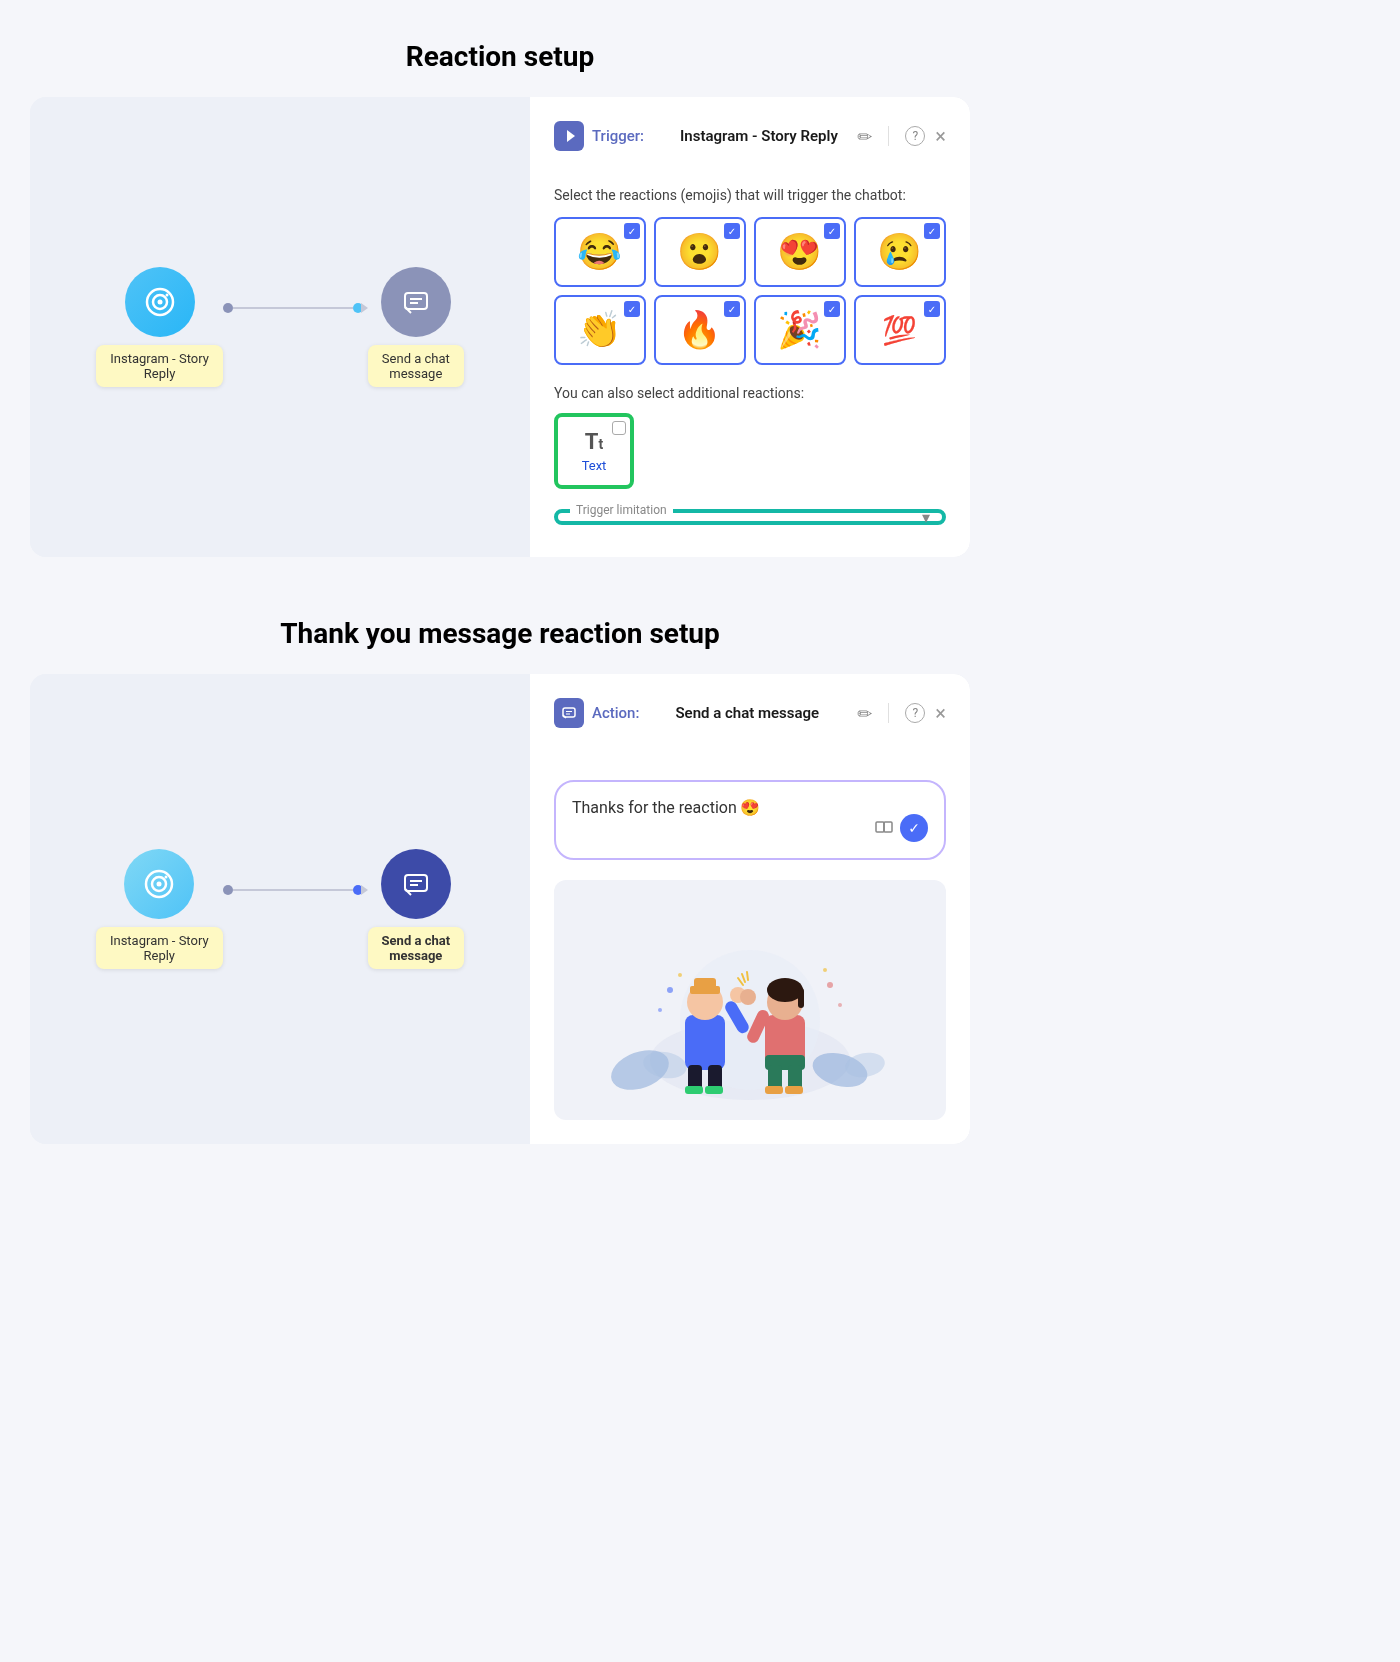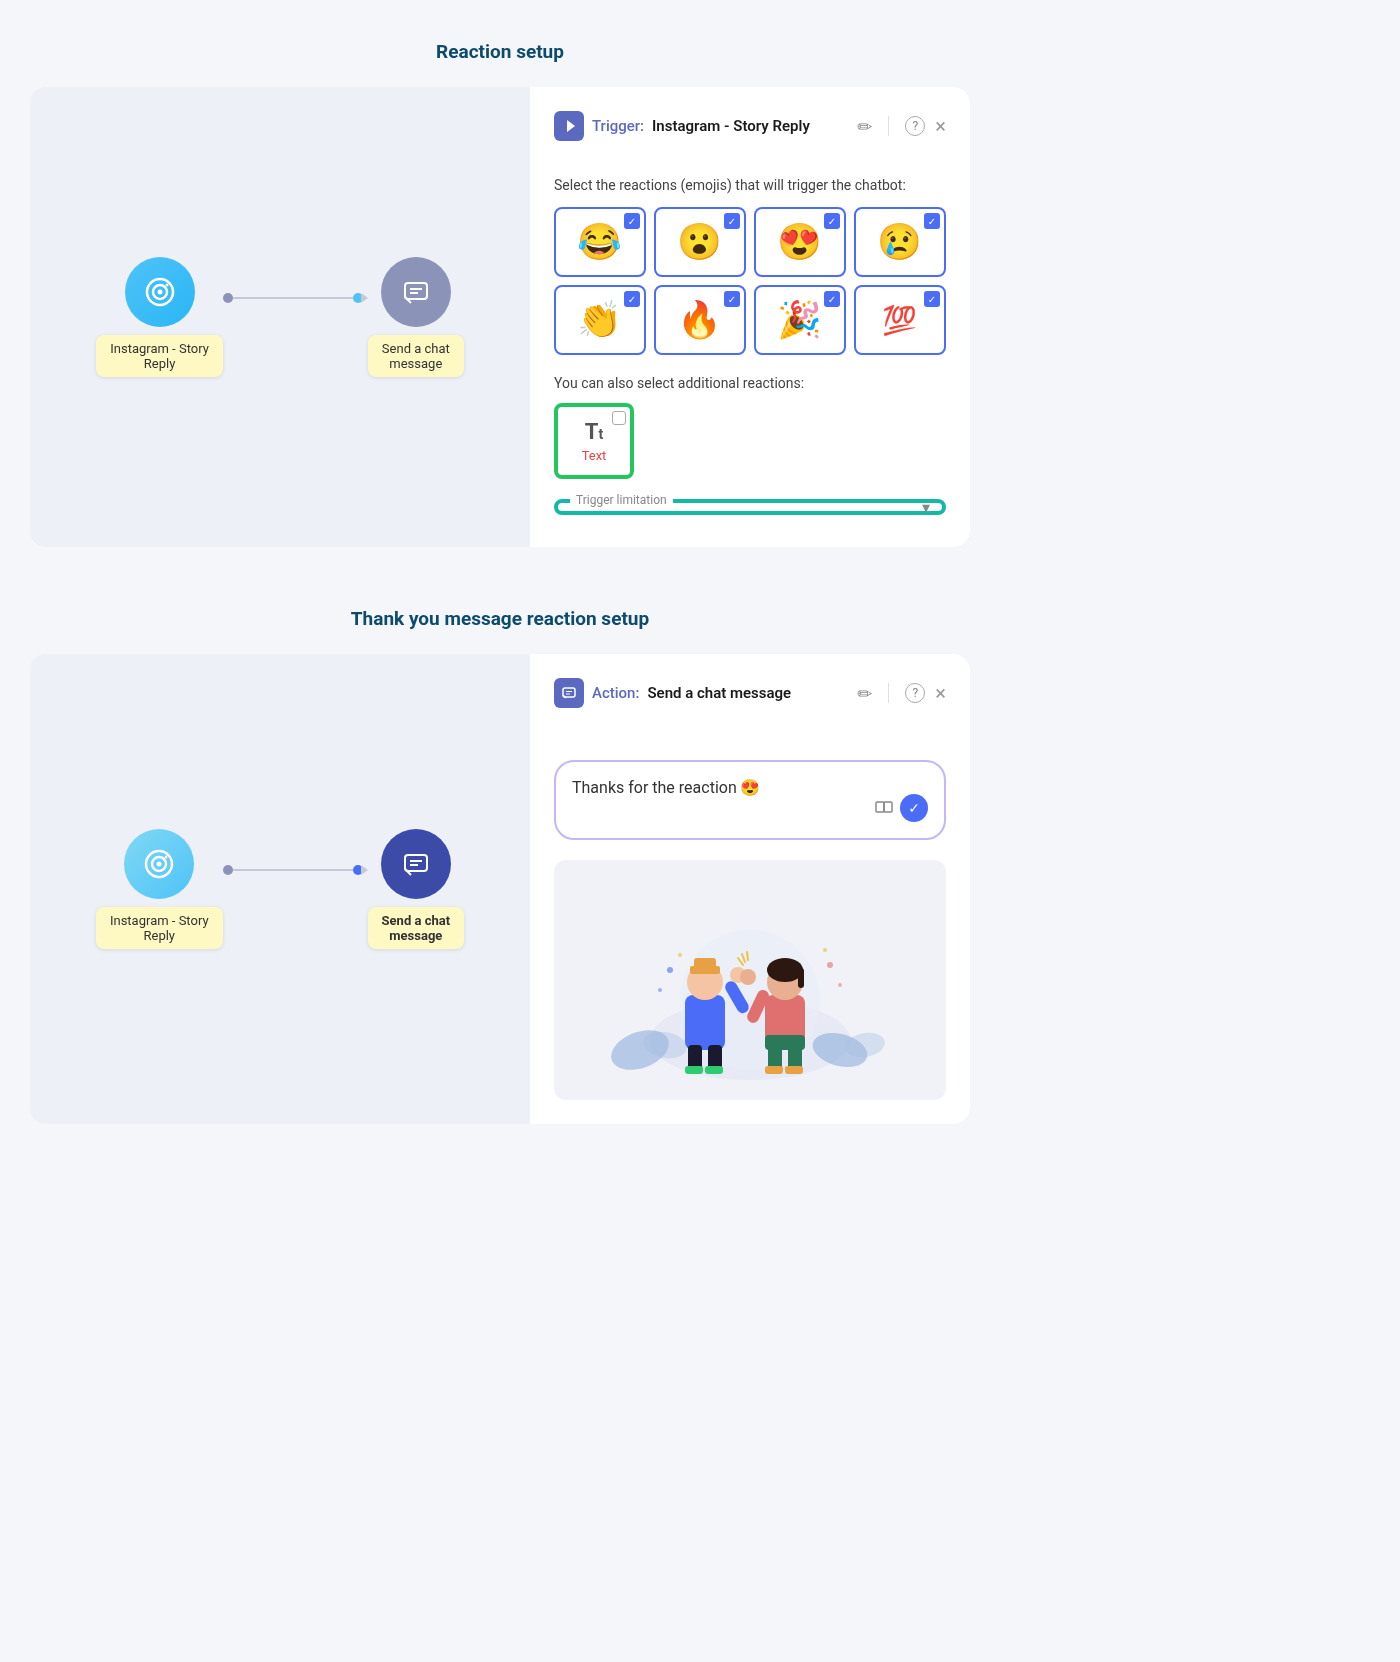--- a/index.html
+++ b/index.html
@@ -7,24 +7,24 @@
       font-family: -apple-system, BlinkMacSystemFont, 'Segoe UI', Roboto, sans-serif;
       background: #f5f6fa;
       width: 1000px;
       min-height: 1662px;
       padding: 40px 30px;
       color: #333;
     }
 
     .section-title {
       text-align: center;
-      font-size: 19px;
+      font-size: 28px;
       font-weight: 700;
       margin-bottom: 24px;
-      color: #0c4a6e;
+      color: #000000;
     }
 
     .section-container {
       display: flex;
       background: #eef0f6;
       border-radius: 16px;
       overflow: hidden;
       margin-bottom: 60px;
       min-height: 460px;
     }
@@ -151,20 +151,21 @@
     .panel-type-label {
       color: #5b6abf;
       font-weight: 500;
       font-size: 15px;
     }
 
     .panel-name-label {
       color: #1a1a1a;
       font-weight: 600;
       font-size: 15px;
+      margin-left: 28px;
     }
 
     .panel-actions {
       margin-left: auto;
       display: flex;
       align-items: center;
       gap: 10px;
       color: #888;
       font-size: 18px;
     }
@@ -237,21 +238,21 @@
     }
 
     .text-reaction-cell .tt-icon {
       font-size: 22px;
       color: #555;
       font-weight: 700;
     }
 
     .text-reaction-cell .text-label {
       font-size: 13px;
-      color: #ef4444;
+      color: #1d4ed8;
     }
 
     .text-reaction-cell .unchecked {
       position: absolute;
       top: 4px;
       right: 4px;
       width: 14px;
       height: 14px;
       border: 1.5px solid #aaa;
       border-radius: 3px;

